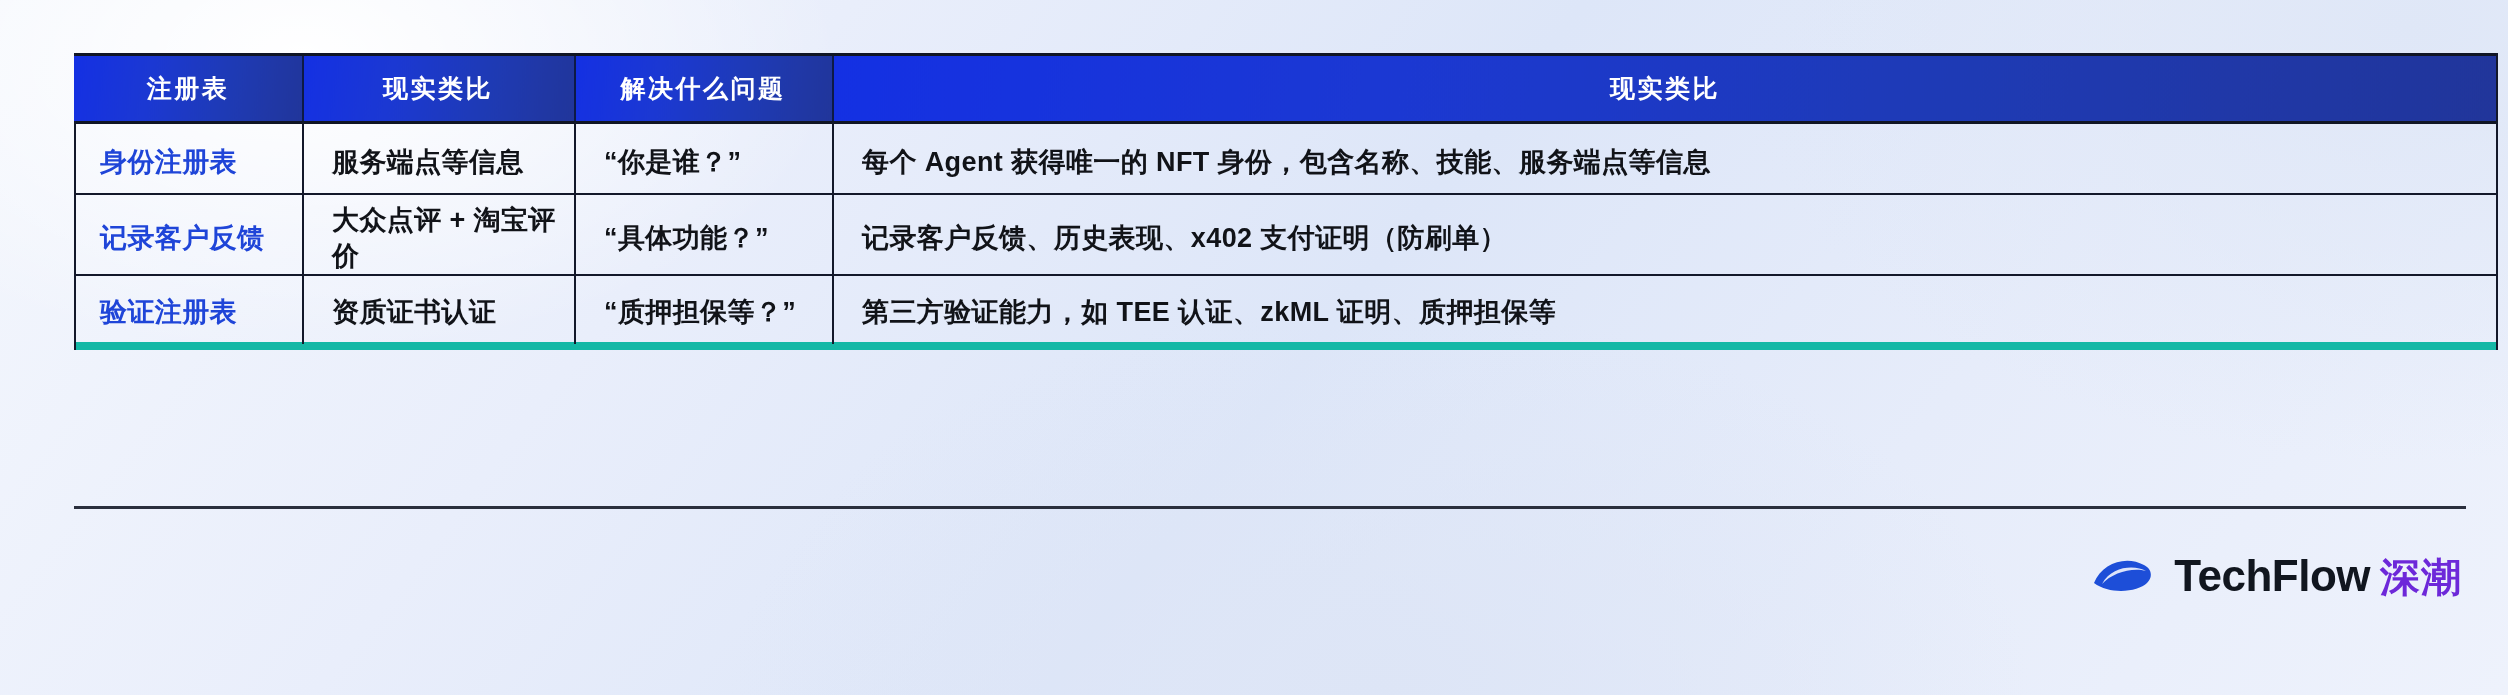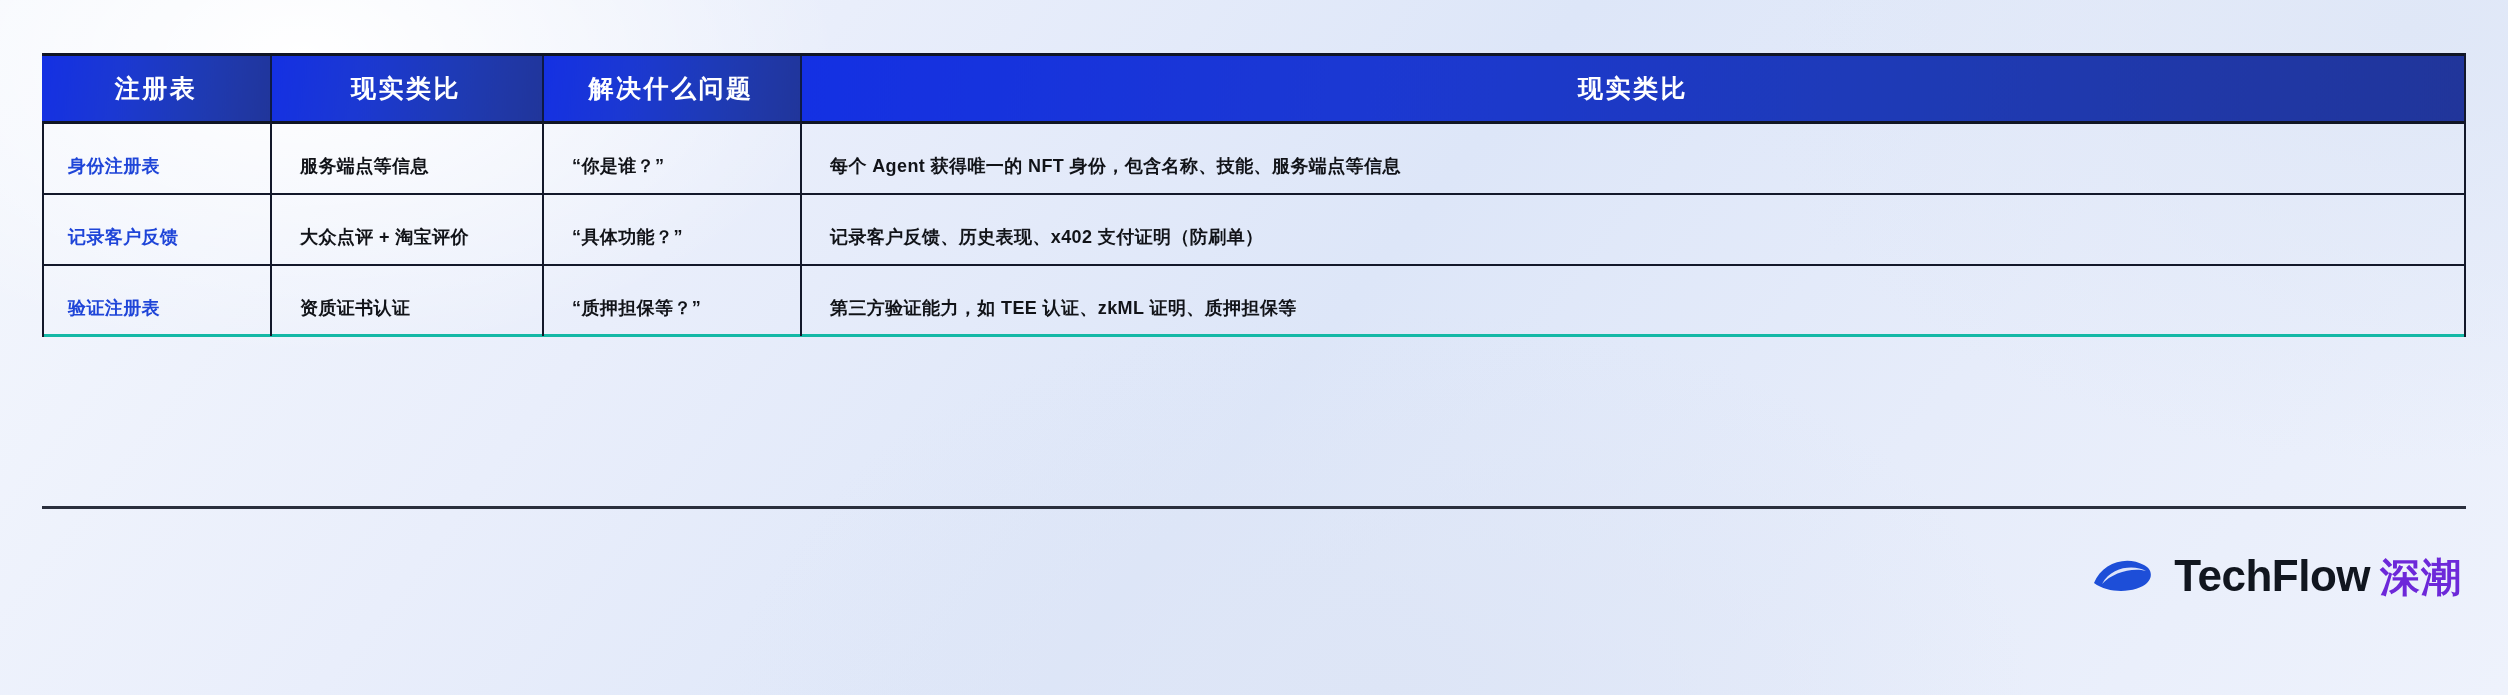--- a/index.html
+++ b/index.html
@@ -16,20 +16,21 @@
       radial-gradient(ellipse 1100px 700px at 96% 4%, #dfe7f7 0%, rgba(223,231,247,0) 62%),
       radial-gradient(ellipse 1000px 600px at 55% 100%, #dde5f6 0%, rgba(221,229,246,0) 65%),
       linear-gradient(128deg, #f4f7fd 0%, #e9eefb 28%, #dde6f8 52%, #e6ecfa 74%, #eef2fc 100%);
     overflow: hidden;
     position: relative;
   }
 
   .page {
     position: absolute;
     inset: 0;
+    margin-left: 32px;
   }
 
   
   .table-wrap {
     position: absolute;
     left: 42px;
     top: 53px;
     width: 2424px;
   }
 
@@ -67,33 +68,33 @@
     background: #0d1a46;
   }
 
   thead tr {
     border-top: 3px solid #101524;
     border-bottom: 3px solid #101524;
   }
 
   tbody td {
     height: 71px;
-    font-size: 18px;
+    font-size: 27px;
     font-weight: bold;
     color: #111318;
-    padding: 16px 0 0 30px;
+    padding: 7px 0 0 30px;
     vertical-align: middle;
     border-bottom: 2px solid #13182a;
     letter-spacing: 0.4px;
     position: relative;
     background: transparent;
   }
 
   tbody tr:last-child td {
-    border-bottom: 3px solid #14b8a6;
+    border-bottom: 8px solid #14b8a6;
   }
 
   tbody td + td::before {
     content: "";
     position: absolute;
     left: 0;
     top: -2px;
     bottom: -2px;
     width: 2px;
     background: #13182a;

